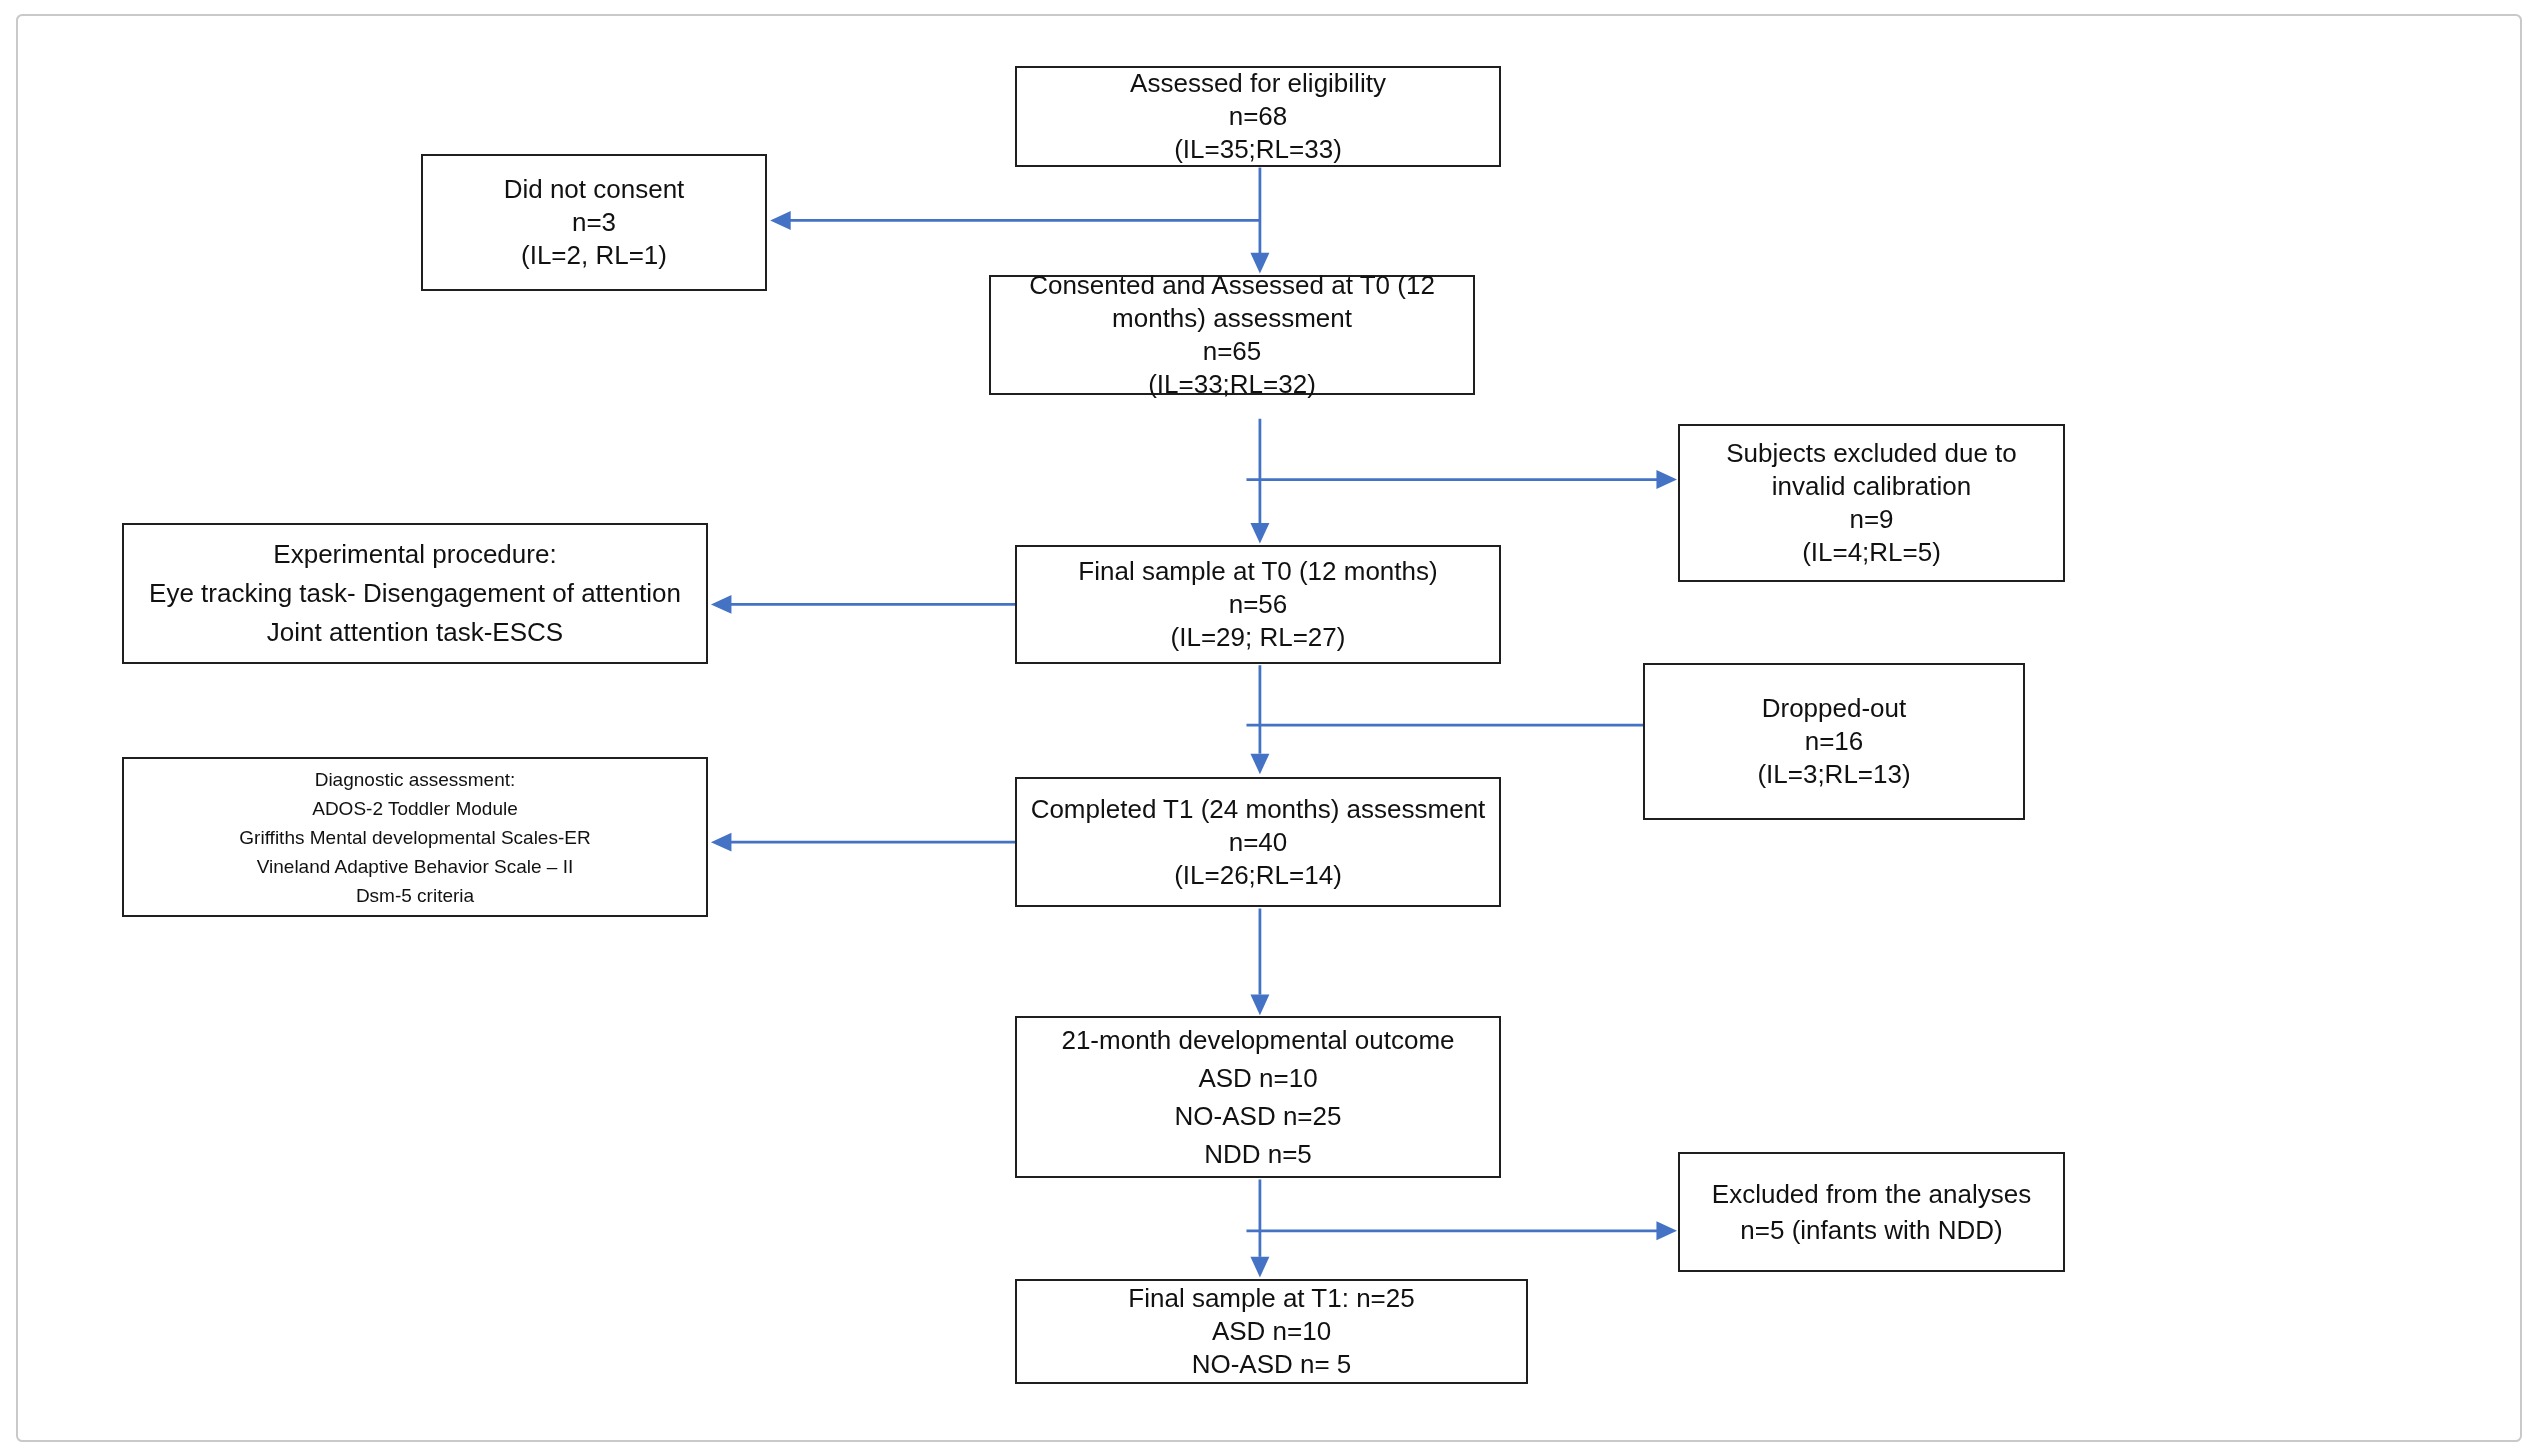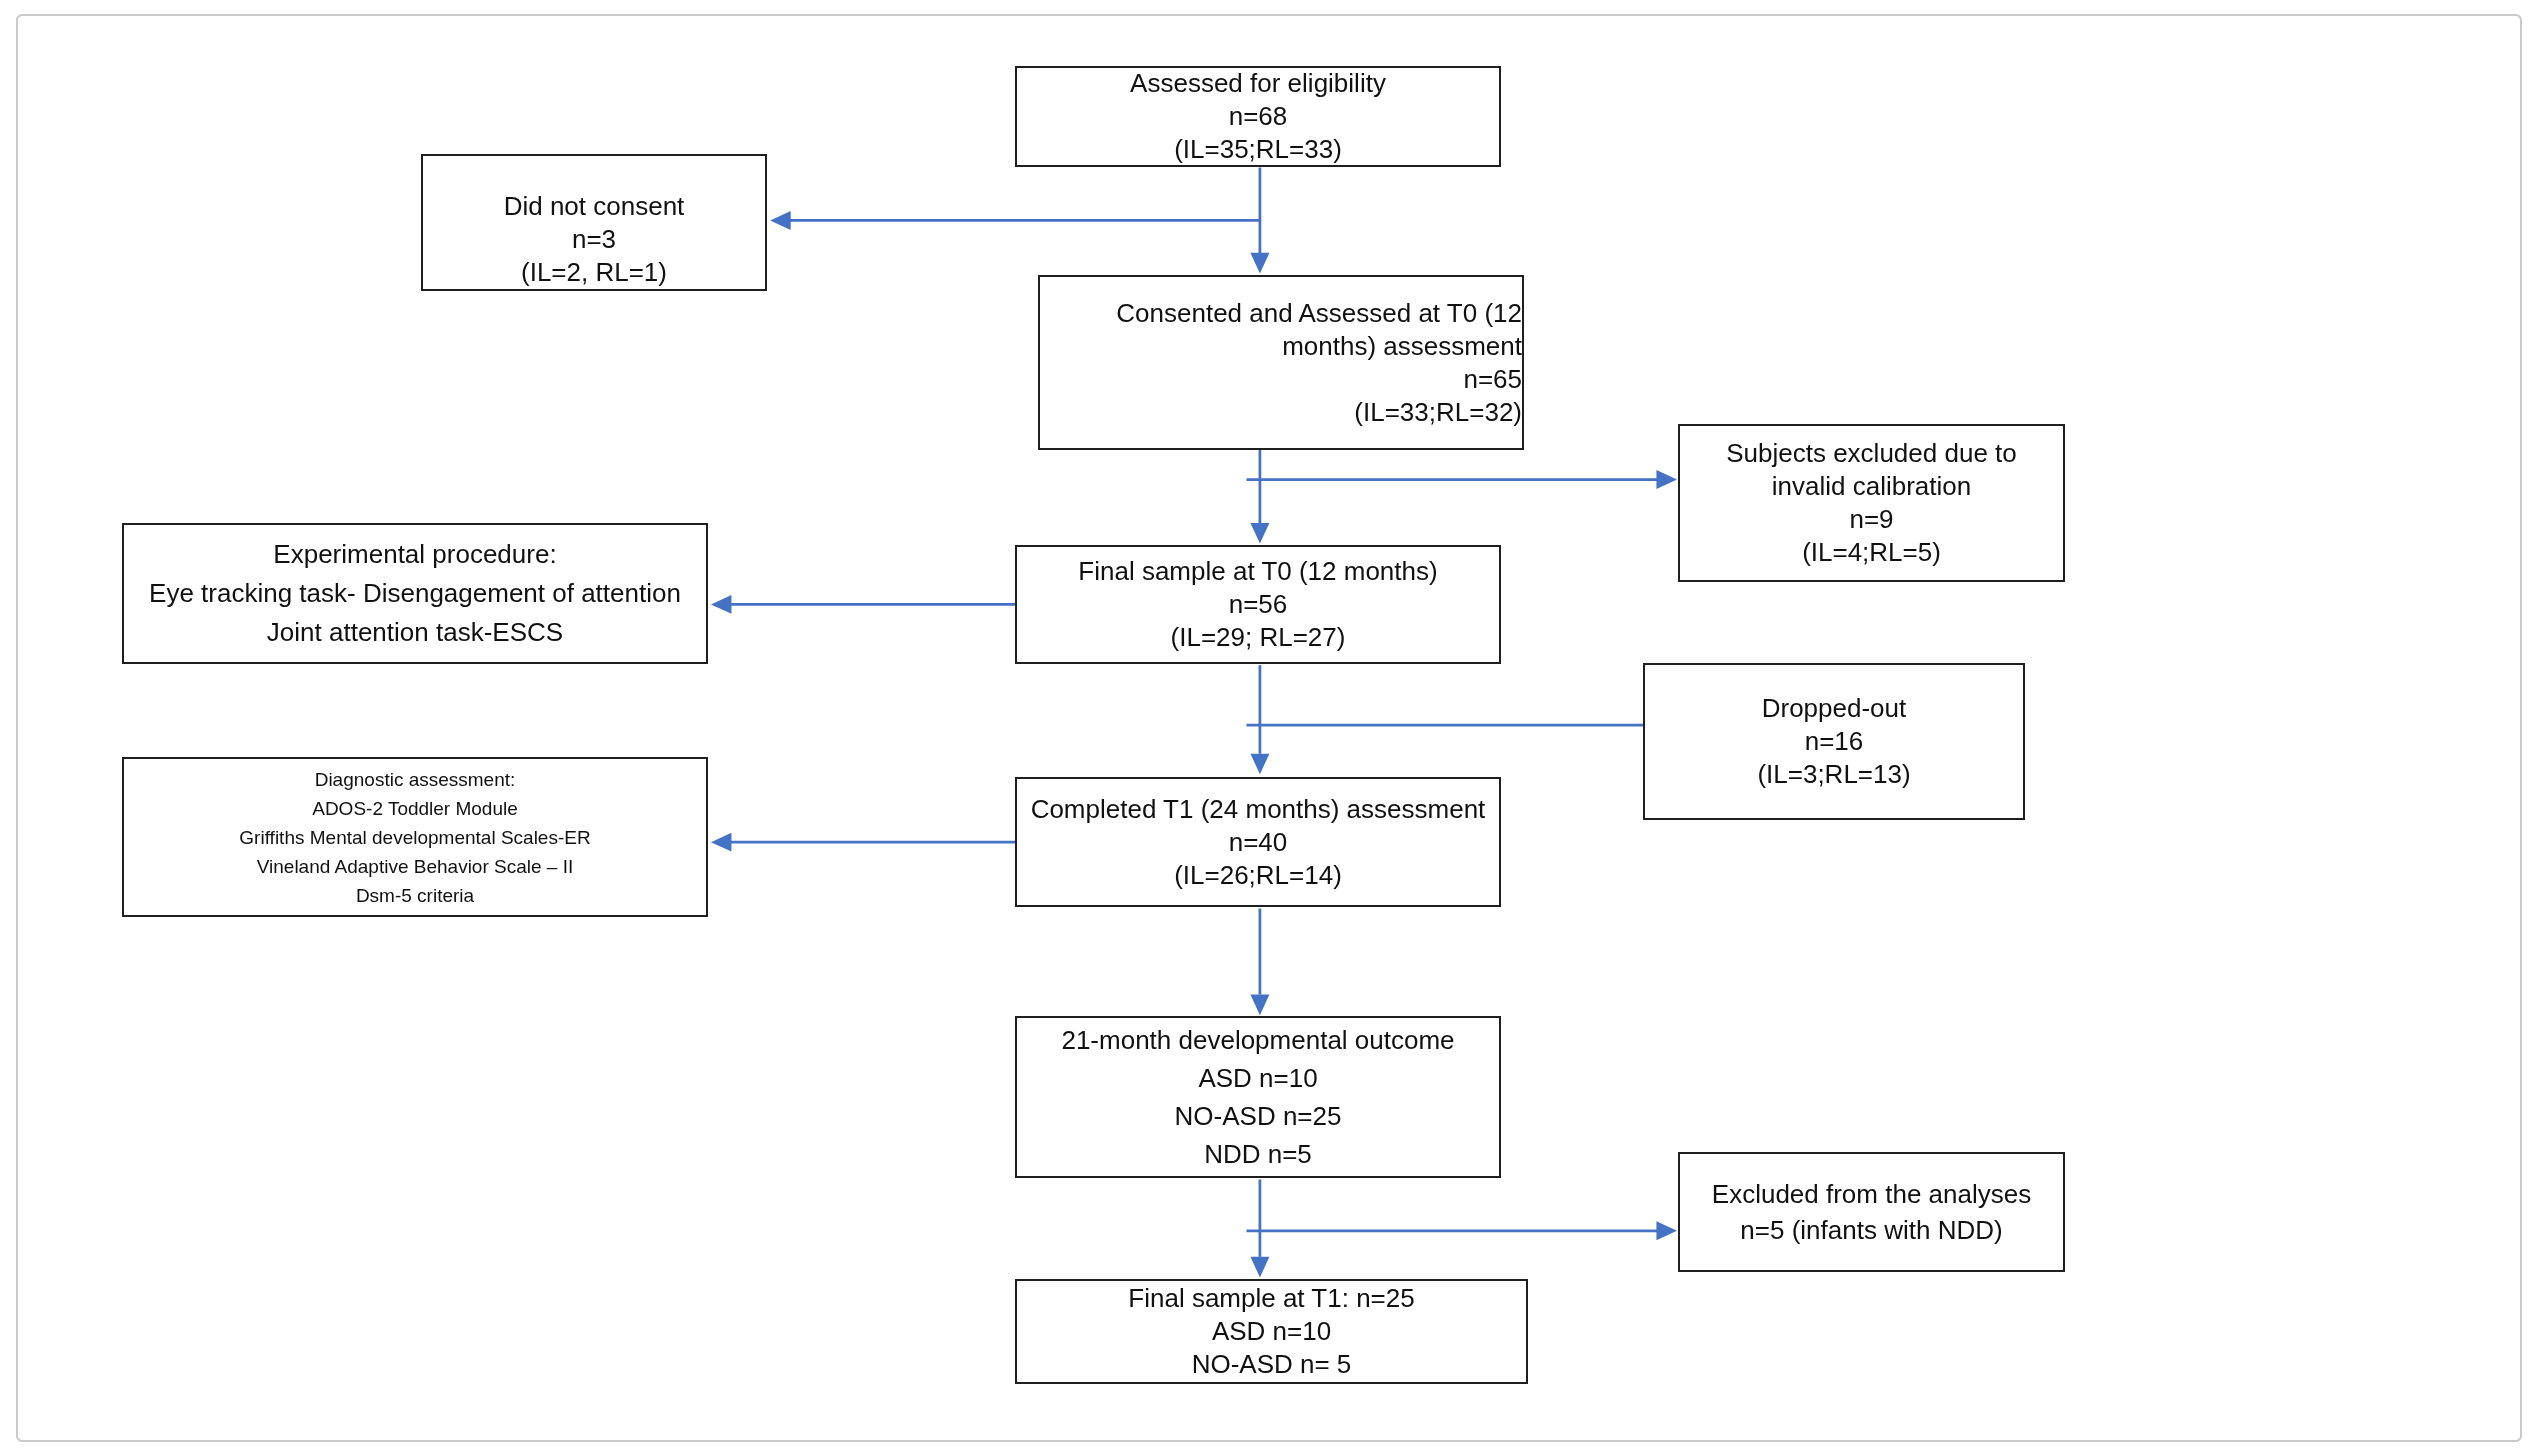--- a/index.html
+++ b/index.html
@@ -33,22 +33,22 @@
     border:2.4px solid var(--box-border);
     background:#ffffff;
     display:flex;flex-direction:column;
     justify-content:center;align-items:center;
     text-align:center;
     font-size:26px;line-height:33px;
     white-space:nowrap;
   }
   .node span{display:block;}
   .n-assessed   {left:1015px;top:66px;  width:486px;height:101px;}
-  .n-didnot     {left:421px; top:154px; width:346px;height:137px;justify-content:flex-end;}
-  .n-consented  {left:1038px;top:275px; width:486px;height:175px;align-items:flex-end;}
+  .n-didnot     {left:421px; top:154px; width:346px;height:137px;}
+  .n-consented  {left:989px;top:275px; width:486px;height:120px;}
   .n-calib      {left:1678px;top:424px; width:387px;height:158px;}
   .n-finalt0    {left:1015px;top:545px; width:486px;height:119px;}
   .n-exp        {left:122px; top:523px; width:586px;height:141px;gap:6px;}
   .n-dropped    {left:1643px;top:663px; width:382px;height:157px;}
   .n-completed  {left:1015px;top:777px; width:486px;height:130px;align-items:center;}
   .n-diag       {left:122px; top:757px; width:586px;height:160px;font-size:19px;line-height:29px;}
   .n-outcome    {left:1015px;top:1016px;width:486px;height:162px;line-height:38px;}
   .n-excluded   {left:1678px;top:1152px;width:387px;height:120px;line-height:36px;}
   .n-finalt1    {left:1015px;top:1279px;width:513px;height:105px;}
 </style>

